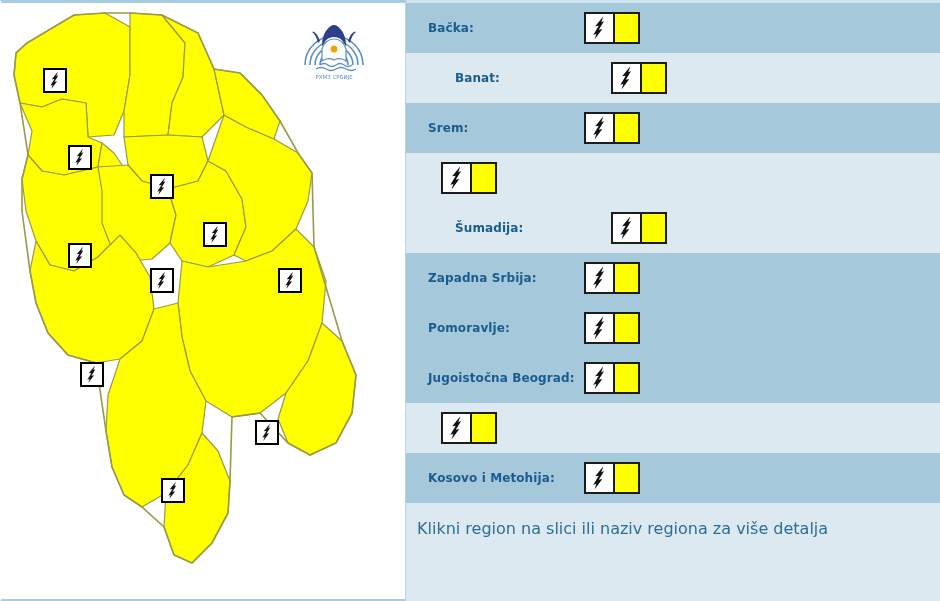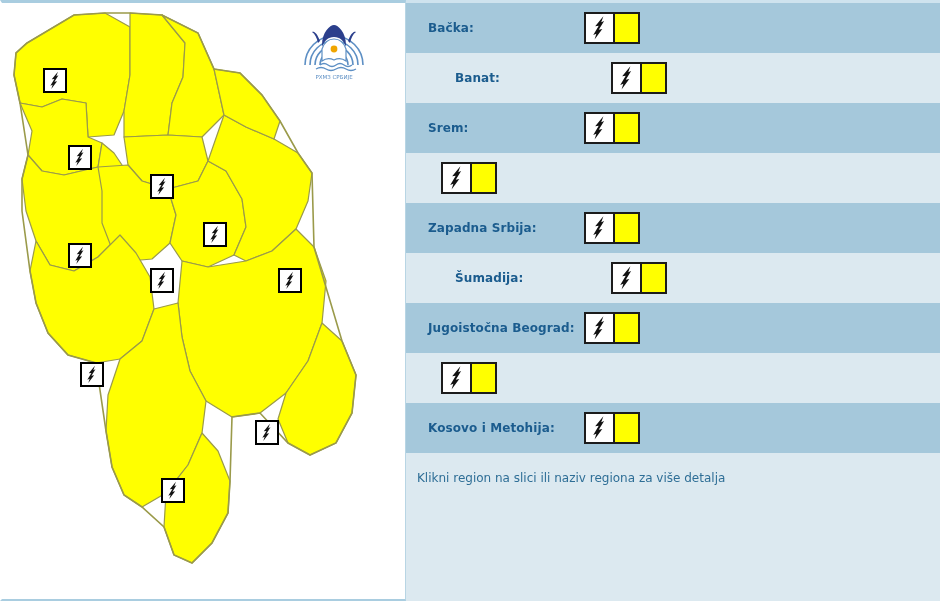--- a/index.html
+++ b/index.html
@@ -115,21 +115,21 @@
   .footer-row{
     height:50px;
     display:flex;
     align-items:center;
     background:#dce9f0;
     padding-left:11px;
     box-sizing:border-box;
   }
   .footer-note{
     color:#2e6e96;
-    font-size:12px;
+    font-size:16px;
     font-weight:normal;
     white-space:nowrap;
   }
 </style>
 </head>
 <body>
 
 <div class="app">
 
   <div class="map-panel">
@@ -295,35 +295,48 @@
             <span class="warn-symbol">
               <span class="cell-bolt">
                 <svg viewBox="0 0 24 26" xmlns="http://www.w3.org/2000/svg">
                   <path d="M15.6 2.2 L8.0 11.4 L11.3 11.0 L6.2 19.6 L9.1 18.4 L7.4 23.6 L14.6 14.0 L11.3 14.6 L16.3 6.6 L13.6 7.6 Z" fill="#111111"></path>
                 </svg>
               </span>
               <span class="cell-level" style="background: rgb(255, 255, 0);"></span>
             </span>
           </span>
         </div>
-        <div class="region-row dark">
-          <span class="region-label">Zapadna Srbija:</span>
-          <span class="sym-wrap">
-            <span class="warn-symbol">
-              <span class="cell-bolt">
-                <svg viewBox="0 0 24 26" xmlns="http://www.w3.org/2000/svg">
-                  <path d="M15.6 2.2 L8.0 11.4 L11.3 11.0 L6.2 19.6 L9.1 18.4 L7.4 23.6 L14.6 14.0 L11.3 14.6 L16.3 6.6 L13.6 7.6 Z" fill="#111111"></path>
-                </svg>
-              </span>
-              <span class="cell-level" style="background: rgb(255, 255, 0);"></span>
-            </span>
-          </span>
-        </div>
         <div class="region-row light">
           <span class="region-label">Šumadija:</span>
+          <span class="sym-wrap">
+            <span class="warn-symbol">
+              <span class="cell-bolt">
+                <svg viewBox="0 0 24 26" xmlns="http://www.w3.org/2000/svg">
+                  <path d="M15.6 2.2 L8.0 11.4 L11.3 11.0 L6.2 19.6 L9.1 18.4 L7.4 23.6 L14.6 14.0 L11.3 14.6 L16.3 6.6 L13.6 7.6 Z" fill="#111111"></path>
+                </svg>
+              </span>
+              <span class="cell-level" style="background: rgb(255, 255, 0);"></span>
+            </span>
+          </span>
+        </div>
+        <div class="region-row dark">
+          <span class="region-label">Zapadna Srbija:</span>
+          <span class="sym-wrap">
+            <span class="warn-symbol">
+              <span class="cell-bolt">
+                <svg viewBox="0 0 24 26" xmlns="http://www.w3.org/2000/svg">
+                  <path d="M15.6 2.2 L8.0 11.4 L11.3 11.0 L6.2 19.6 L9.1 18.4 L7.4 23.6 L14.6 14.0 L11.3 14.6 L16.3 6.6 L13.6 7.6 Z" fill="#111111"></path>
+                </svg>
+              </span>
+              <span class="cell-level" style="background: rgb(255, 255, 0);"></span>
+            </span>
+          </span>
+        </div>
+        <div class="region-row dark">
+          <span class="region-label">Pomoravlje:</span>
           <span class="sym-wrap">
             <span class="warn-symbol">
               <span class="cell-bolt">
                 <svg viewBox="0 0 24 26" xmlns="http://www.w3.org/2000/svg">
                   <path d="M15.6 2.2 L8.0 11.4 L11.3 11.0 L6.2 19.6 L9.1 18.4 L7.4 23.6 L14.6 14.0 L11.3 14.6 L16.3 6.6 L13.6 7.6 Z" fill="#111111"></path>
                 </svg>
               </span>
               <span class="cell-level" style="background: rgb(255, 255, 0);"></span>
             </span>
           </span>

